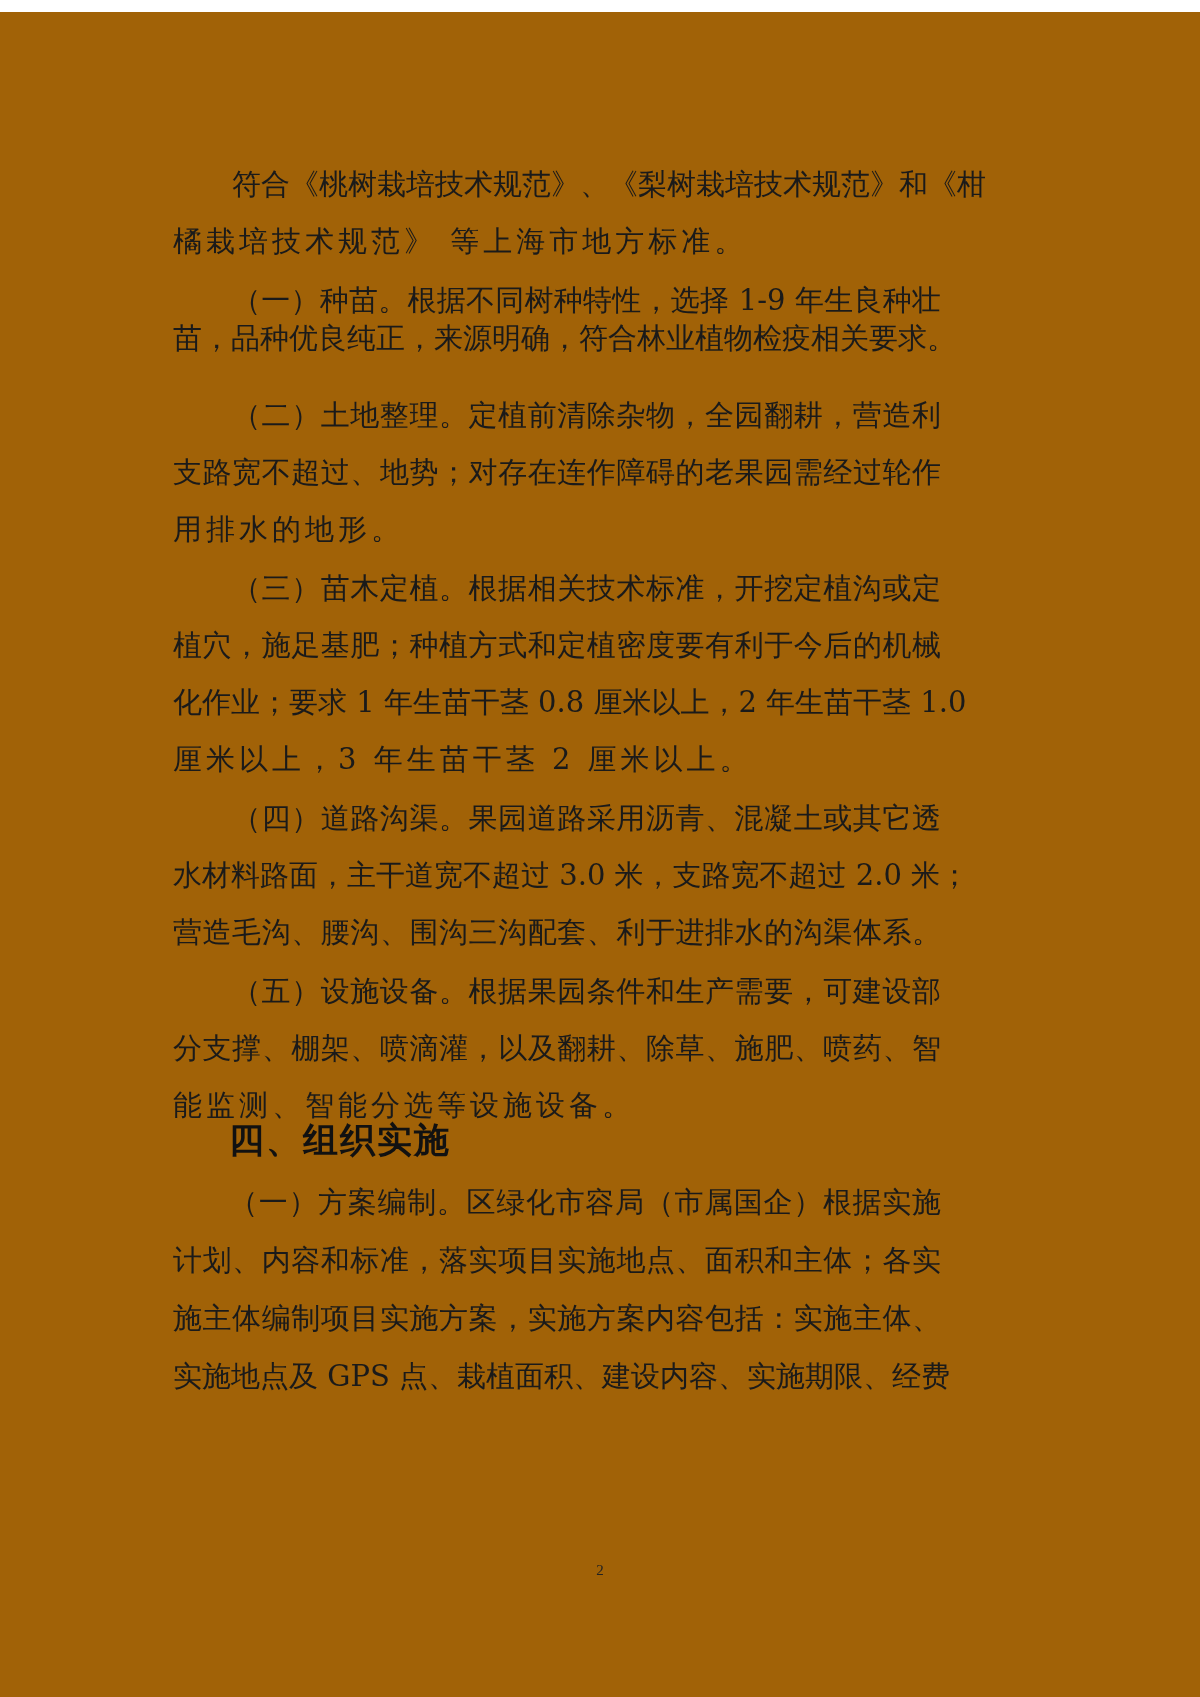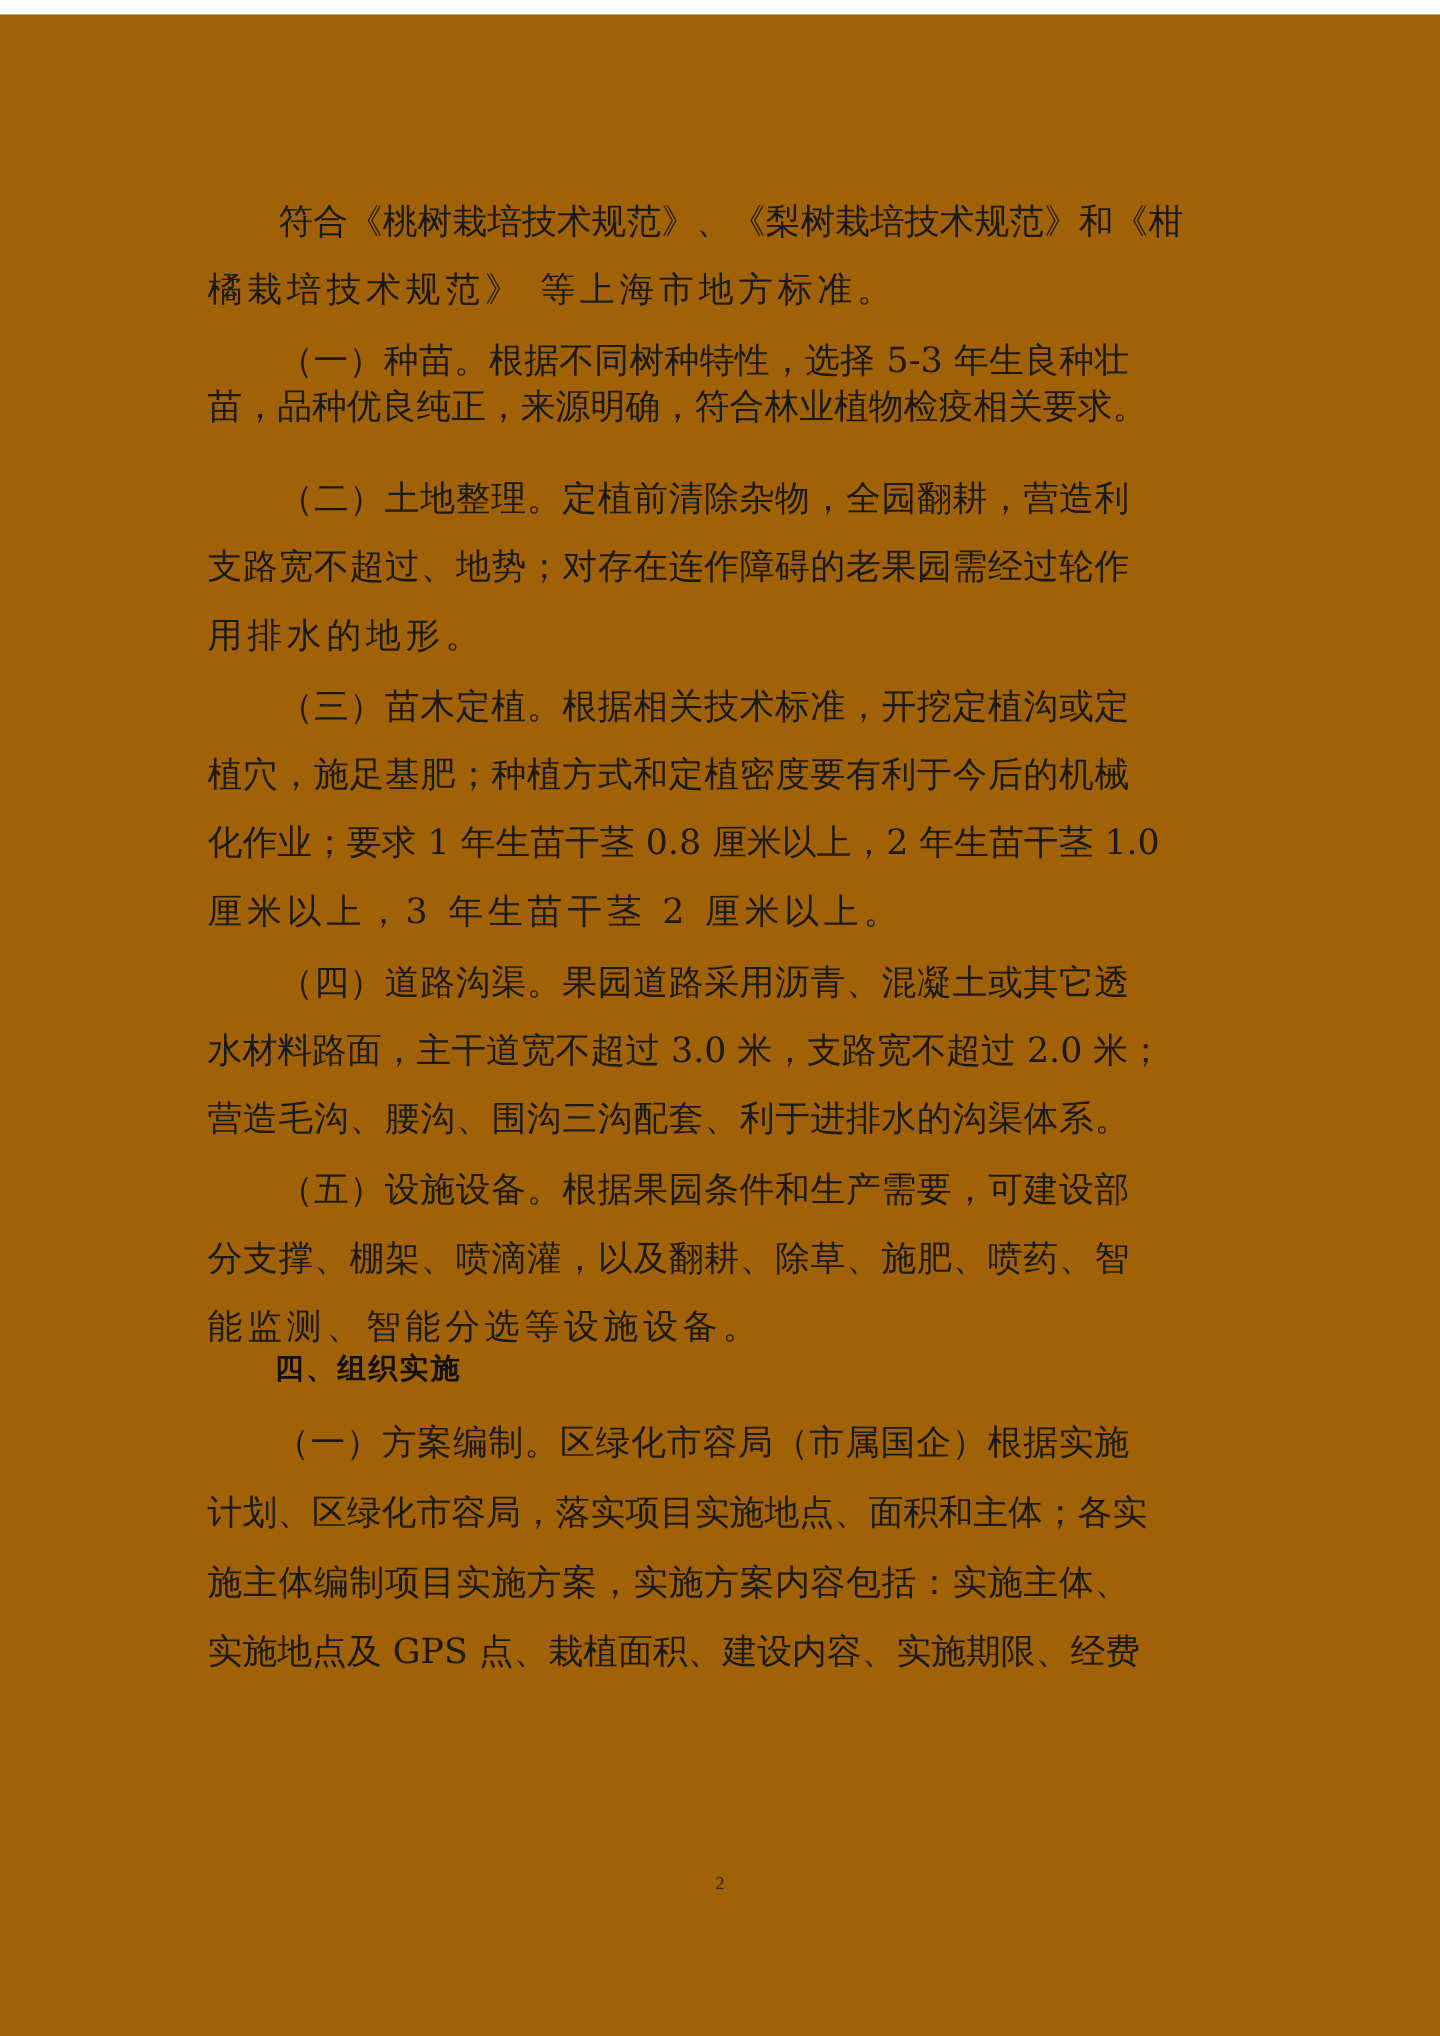--- a/index.html
+++ b/index.html
@@ -42,21 +42,21 @@
     }
     .line.last {
       text-align-last: left;
       letter-spacing: 4px;
     }
     .heading {
       position: absolute;
       left: 229px;
       top: 1106px;
       font-family: "DejaVu Sans", "Liberation Sans", sans-serif;
-      font-size: 24px;
+      font-size: 35px;
       line-height: 44px;
       font-weight: bold;
       letter-spacing: 2px;
       color: #111111;
     }
     .page-number {
       position: absolute;
       left: 0;
       width: 1200px;
       top: 1550px;
@@ -67,21 +67,21 @@
     }
   </style>
 </head>
 <body>
 
 <div class="page">
 
   <div class="line indent" style="top:150px;">符合《桃树栽培技术规范》、《梨树栽培技术规范》和《柑</div>
   <div class="line last" style="top:207px;">橘栽培技术规范》 等上海市地方标准。</div>
 
-  <div class="line indent" style="top:266px;">（一）种苗。根据不同树种特性，选择 5-3 年生良种壮</div>
+  <div class="line indent" style="top:266px;">（一）种苗。根据不同树种特性，选择 1-9 年生良种壮</div>
   <div class="line" style="top:304px;">苗，品种优良纯正，来源明确，符合林业植物检疫相关要求。</div>
 
   <div class="line indent" style="top:381px;">（二）土地整理。定植前清除杂物，全园翻耕，营造利</div>
   <div class="line" style="top:438px;">支路宽不超过、地势；对存在连作障碍的老果园需经过轮作</div>
   <div class="line last" style="top:495px;">用排水的地形。</div>
 
   <div class="line indent" style="top:554px;">（三）苗木定植。根据相关技术标准，开挖定植沟或定</div>
   <div class="line" style="top:611px;">植穴，施足基肥；种植方式和定植密度要有利于今后的机械</div>
   <div class="line" style="top:668px;">化作业；要求 1 年生苗干茎 0.8 厘米以上，2 年生苗干茎 1.0</div>
   <div class="line last" style="top:725px;">厘米以上，3 年生苗干茎 2 厘米以上。</div>
@@ -90,19 +90,19 @@
   <div class="line" style="top:841px;">水材料路面，主干道宽不超过 3.0 米，支路宽不超过 2.0 米；</div>
   <div class="line" style="top:898px;">营造毛沟、腰沟、围沟三沟配套、利于进排水的沟渠体系。</div>
 
   <div class="line indent" style="top:957px;">（五）设施设备。根据果园条件和生产需要，可建设部</div>
   <div class="line" style="top:1014px;">分支撑、棚架、喷滴灌，以及翻耕、除草、施肥、喷药、智</div>
   <div class="line last" style="top:1071px;">能监测、智能分选等设施设备。</div>
 
   <div class="heading">四、组织实施</div>
 
   <div class="line indent" style="top:1168px; left:229px; width:712px;">（一）方案编制。区绿化市容局（市属国企）根据实施</div>
-  <div class="line" style="top:1226px;">计划、区绿化市容局，落实项目实施地点、面积和主体；各实</div>
+  <div class="line" style="top:1226px;">计划、内容和标准，落实项目实施地点、面积和主体；各实</div>
   <div class="line" style="top:1284px;">施主体编制项目实施方案，实施方案内容包括：实施主体、</div>
   <div class="line" style="top:1342px;">实施地点及 GPS 点、栽植面积、建设内容、实施期限、经费</div>
 
   <div class="page-number">2</div>
 
 </div>
 
 </body></html>

